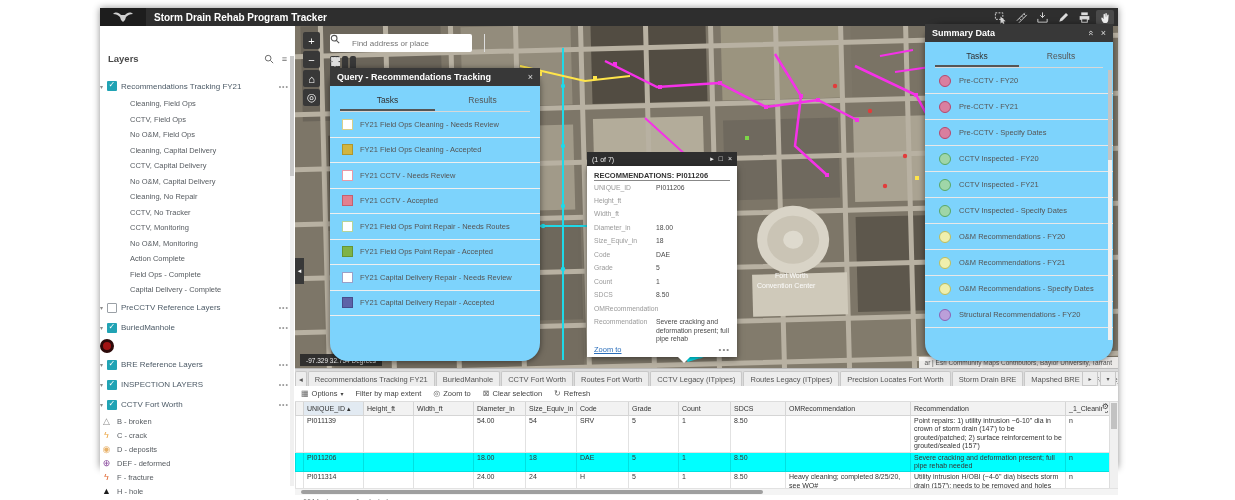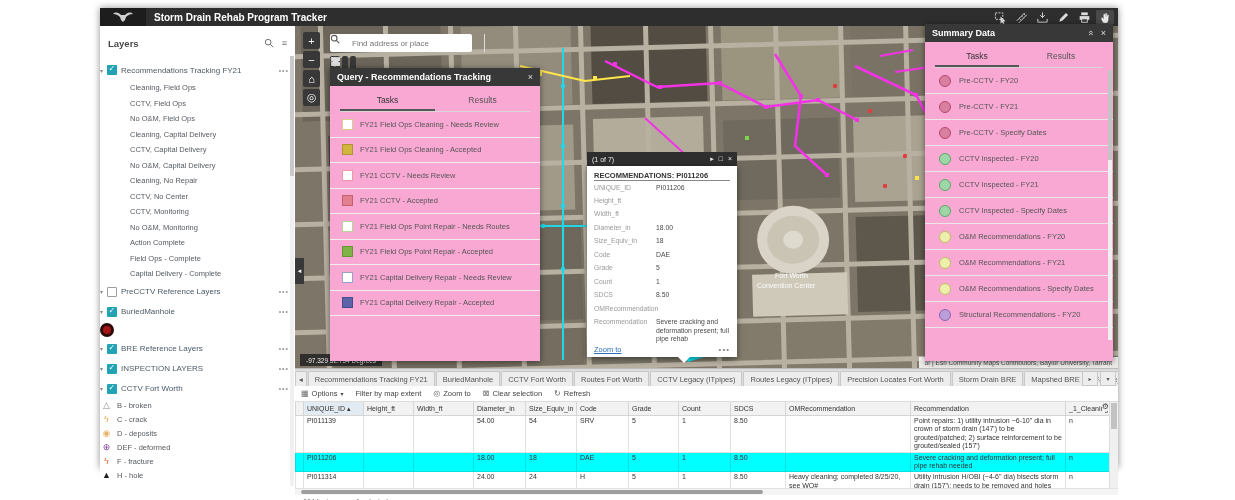--- a/index.html
+++ b/index.html
@@ -9,21 +9,21 @@
        box-shadow:0 0 7px rgba(0,0,0,.45);}
   
   .hdr{position:absolute;left:0;top:0;width:1018px;height:18px;background:#2e2e2e;display:flex;align-items:center;}
   .logo{width:46px;height:18px;background:#1d1d1d;display:flex;align-items:center;justify-content:center;flex:none;}
   .hdr-title{color:#fff;font-size:10px;font-weight:bold;margin-left:8px;white-space:nowrap;}
   .hdr-icons{margin-left:auto;display:flex;align-items:center;gap:3px;padding-right:4px;}
   .hicon{width:18px;height:15px;display:flex;align-items:center;justify-content:center;border-radius:2px;}
   .hicon.active{background:#4a4a4a;}
   
   .layers{position:absolute;left:0;top:18px;width:195px;height:474px;background:#fff;overflow:hidden;border-right:1px solid #e0e0e0;}
-  .layers-hd{height:26px;display:flex;align-items:center;padding:4px 8px;}
+  .layers-hd{height:26px;display:flex;align-items:flex-end;padding:12px 8px;}
   .layers-hd .t{font-size:9.5px;color:#4a4a4a;font-weight:bold;}
   .layers-hd .sp{margin-left:auto;display:flex;gap:8px;align-items:center;color:#6e6e6e;font-size:9px;}
   .ly-scroll{position:absolute;right:1px;top:30px;width:4px;height:430px;background:#f0f0f0;}
   .ly-thumb{width:4px;height:120px;background:#c9c9c9;}
   .lrow{display:flex;align-items:center;gap:4px;padding-right:6px;color:#565b60;}
   .lrow[data-type="group"]{height:20px;font-size:8px;color:#4c5a66;}
   .lrow[data-type="legend"]{height:15.5px;font-size:7.5px;}
   .lrow[data-type="point"]{height:14px;font-size:7.5px;}
   .lrow[data-type="symbol"]{height:17px;}
   .lrow .caret{display:none;font-size:6px;color:#8a8a8a;}
@@ -51,21 +51,21 @@
   .tools{position:absolute;left:35px;top:30px;display:flex;gap:2px;z-index:3;}
   .tools .tb{height:17px;background:#383838;color:#fff;display:flex;align-items:center;justify-content:center;
              border-radius:2px;font-size:8px;gap:2px;padding:0 3px;}
   .collapse{position:absolute;left:0;top:232px;width:9px;height:26px;background:#383838;color:#fff;
             display:flex;align-items:center;justify-content:center;font-size:7px;z-index:3;}
   .coords{position:absolute;left:5px;bottom:2px;height:12px;background:rgba(40,40,40,.9);color:#eee;
           font-size:6.5px;display:flex;align-items:center;padding:0 6px;z-index:3;}
   .attrib{position:absolute;right:0;bottom:0;height:11px;background:rgba(255,255,255,.85);color:#555;
           font-size:6.5px;display:flex;align-items:center;padding:0 6px;z-index:3;}
   
-  .panel{position:absolute;background:#f9a8d4;box-shadow:0 1px 6px rgba(0,0,0,.5);z-index:6;}
+  .panel{position:absolute;background:#7dd3fc;box-shadow:0 1px 6px rgba(0,0,0,.5);z-index:6;border-radius:18px;}
   .panel .phd{height:18px;background:#383838;color:#fff;display:flex;align-items:center;padding:0 7px;}
   .panel .phd .t{font-size:9px;font-weight:bold;}
   .panel .phd .ic{margin-left:auto;display:flex;gap:8px;font-size:9px;color:#ddd;align-items:center;}
   .ptabs{display:flex;border-bottom:1px solid #d8d8d8;margin:4px 10px 0 10px;}
   .ptab{flex:1;text-align:center;font-size:8.5px;color:#555;padding:5px 0 4px 0;}
   .ptab.active{border-bottom:2px solid #555;color:#333;}
   .qitem{display:flex;align-items:center;gap:7px;height:24.5px;border-bottom:1px solid #efefef;padding:0 12px;}
   .qsq{width:11px;height:11px;flex:none;box-sizing:border-box;background:var(--c);border:1px solid var(--b);}
   .qitem .l{font-size:7.5px;color:#555;}
   .sitem{display:flex;align-items:center;gap:8px;height:25px;border-bottom:1px solid #e8e8e8;padding:0 14px;}
@@ -234,21 +234,21 @@
           <span class="sw" style="--c: #eba23c;"></span>
 
           <span class="lab">Cleaning, No Repair</span>
 
         </div>
 
         <div class="lrow" data-type="legend">
 
           <span class="sw" style="--c: #eba23c;"></span>
 
-          <span class="lab">CCTV, No Center</span>
+          <span class="lab">CCTV, No Tracker</span>
 
         </div>
 
 
         <div class="lrow" data-type="legend">
 
           <span class="sw" style="--c: #9c9c9c;"></span>
 
           <span class="lab">CCTV, Monitoring</span>
 

